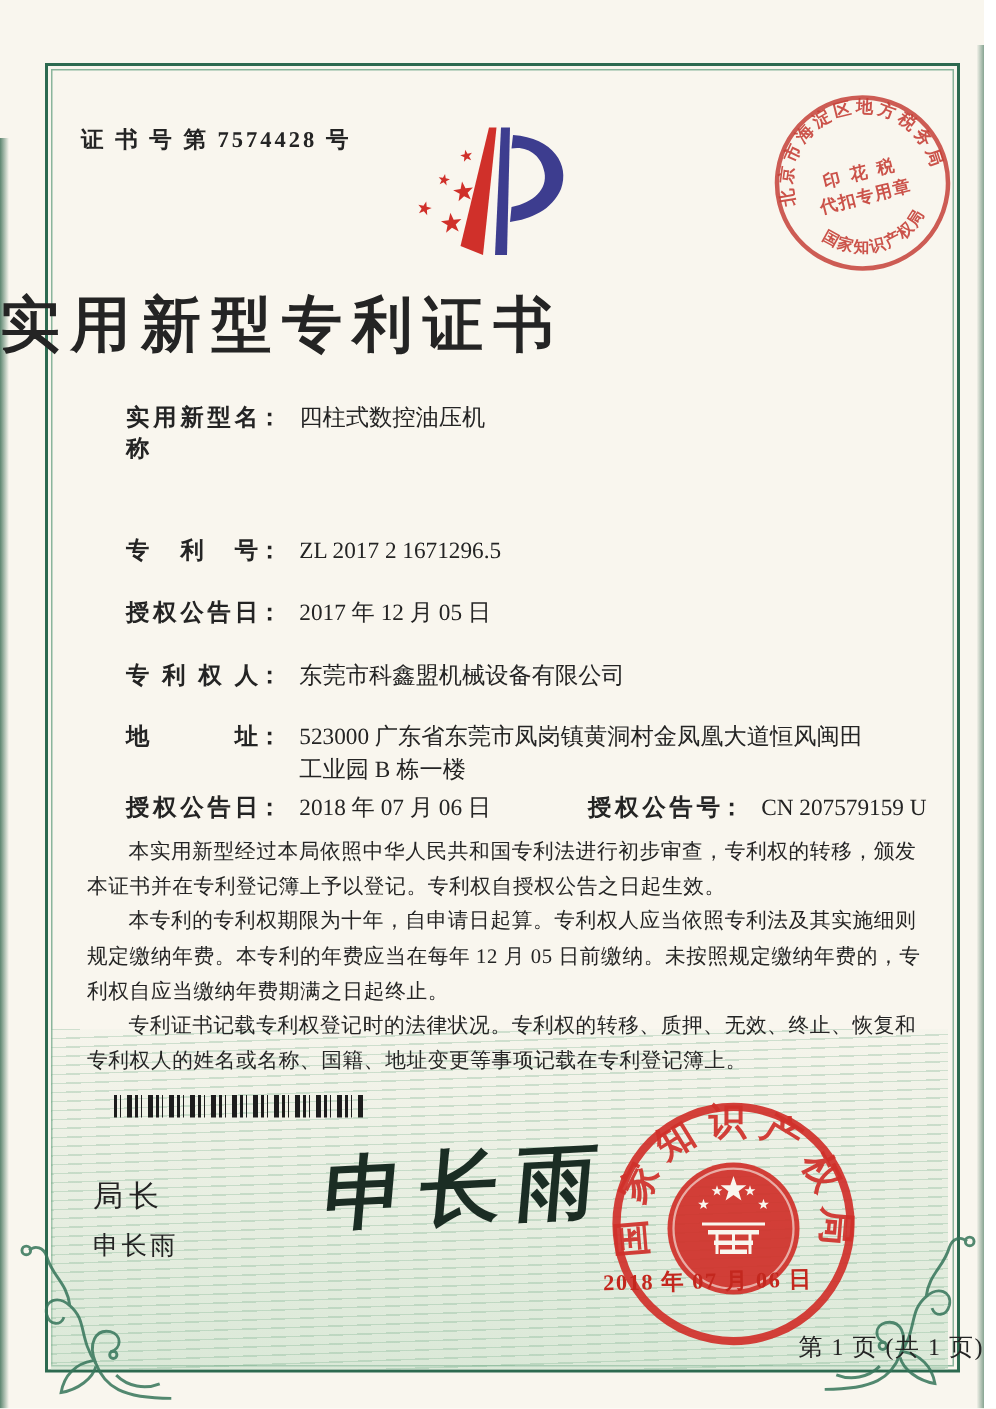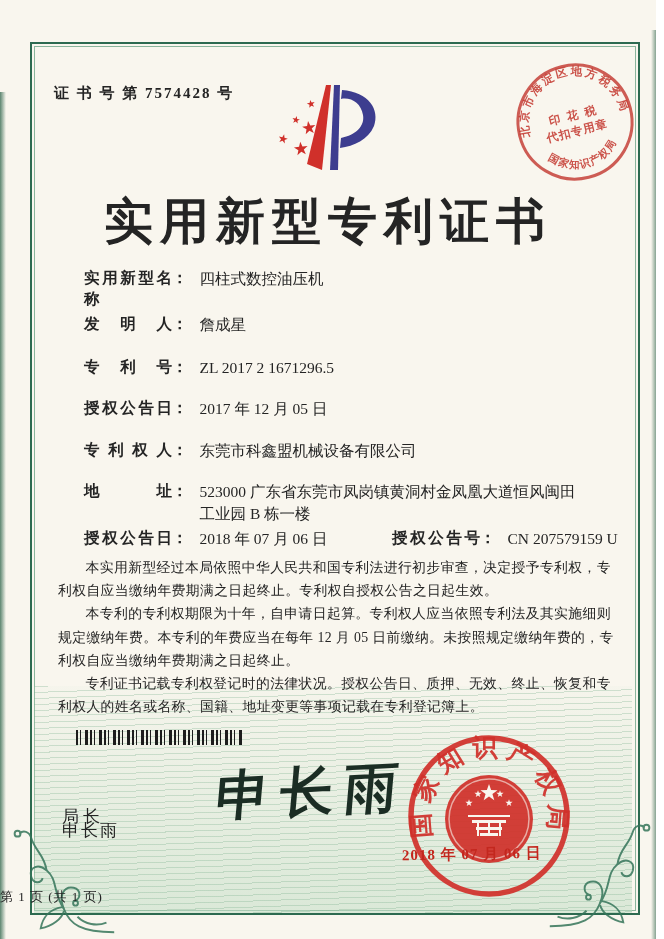--- a/index.html
+++ b/index.html
@@ -9,42 +9,42 @@
     background:linear-gradient(90deg,rgba(40,96,70,.75),rgba(40,96,70,0));}
   .edge-right{position:absolute;right:0;top:30px;bottom:0;width:5px;
     background:linear-gradient(-90deg,rgba(40,96,70,.55),rgba(40,96,70,0));}
   .frame{position:absolute;left:30px;top:42px;width:606px;height:869px;border:2px solid #2d6a50;}
   .frame-inner{position:absolute;inset:2px;border:1px solid #8ab59c;}
   .guilloche{position:absolute;left:34px;top:686px;width:598px;height:227px;
     background:
       repeating-linear-gradient(178deg, rgba(116,172,136,.30) 0 1px, rgba(240,246,238,0) 1px 6px),
       linear-gradient(180deg, rgba(215,233,217,.10), rgba(193,221,197,.55));}
   .cert-no{position:absolute;left:54px;top:84px;font-size:15px;letter-spacing:2px;font-weight:600;}
-  .title{position:absolute;left:0;right:0;top:189px;text-align:center;
-    font-size:49px;font-weight:700;letter-spacing:7px;}
+  .title{position:absolute;left:0;right:0;top:189px;
+    font-size:40px;font-weight:700;letter-spacing:7px;}
   .field-row{position:absolute;left:60px;width:564px;font-size:15.5px;}
   .flabel{display:inline-block;width:88px;text-align:justify;text-align-last:justify;font-weight:600;vertical-align:top;margin-left:24px;}
   .fcolon{font-weight:600;margin-right:12px;vertical-align:top;}
   .fvalue{display:inline-block;vertical-align:top;max-width:440px;line-height:1.45;}
   .grant-group2{position:absolute;left:308px;top:0;}
   .body-text{position:absolute;left:58px;top:556px;width:556px;font-size:13.8px;line-height:1.68;letter-spacing:.4px;}
   .body-text p{margin:0;text-indent:2em;}
   .barcode{position:absolute;left:76px;top:730px;width:168px;height:15px;
     background:
       repeating-linear-gradient(90deg,#1d1d1d 0 2px,transparent 2px 4px,#1d1d1d 4px 5px,transparent 5px 9px,#1d1d1d 9px 12px,transparent 12px 14px);}
-  .signoff-title{position:absolute;left:62px;top:784px;font-size:17px;letter-spacing:4px;font-family:"Liberation Sans",sans-serif;margin-top:21px;}
+  .signoff-title{position:absolute;left:62px;top:784px;font-size:20px;letter-spacing:4px;font-family:"Liberation Sans",sans-serif;}
   .signoff-name{position:absolute;left:62px;top:819px;font-size:17px;letter-spacing:2px;font-family:"Liberation Sans",sans-serif;}
   .signature{position:absolute;left:192px;top:756px;width:240px;text-align:center;
     font-size:54px;color:#1b2d24;letter-spacing:10px;
     transform:rotate(-3deg) skewX(-8deg);font-weight:600;}
   .seal-wrap{position:absolute;left:396px;top:723px;width:186px;height:186px;}
   .seal-date{position:absolute;left:402px;top:845px;font-size:15px;color:#c3271e;
     letter-spacing:1px;font-weight:600;transform:rotate(-1deg);}
   .tax-stamp{position:absolute;left:511px;top:58px;width:128px;height:128px;transform:rotate(-14deg);}
-  .footer{position:absolute;left:0;right:0;top:888px;text-align:left;font-size:13px;letter-spacing:1px;}
+  .footer{position:absolute;left:0;right:0;top:888px;text-align:right;font-size:16px;letter-spacing:1px;}
   .corner{position:absolute;}
   .logo{position:absolute;left:266px;top:82px;width:130px;height:96px;}
 </style>
 </head>
 <body>
 
 <div class="sheet">
 
   <div class="edge-left"></div>
   <div class="edge-right"></div>
@@ -113,46 +113,43 @@
         <textPath href="#taxArcBottom" startOffset="50%" text-anchor="middle">国家知识产权局</textPath>
       </text>
     </g>
   </svg>
 
   <div class="title">实用新型专利证书</div>
 
   <div class="field-row" style="top:268px">
     <span class="flabel">实用新型名称</span><span class="fcolon">：</span><span class="fvalue">四柱式数控油压机</span>
   </div>
-  <div class="field-row" style="top:314px">
-    <span class="flabel">发明人</span><span class="fcolon">：</span><span class="fvalue">詹成星</span>
-  </div>
   <div class="field-row" style="top:357px">
     <span class="flabel">专利号</span><span class="fcolon">：</span><span class="fvalue">ZL 2017 2 1671296.5</span>
   </div>
   <div class="field-row" style="top:398px">
     <span class="flabel">授权公告日</span><span class="fcolon">：</span><span class="fvalue">2017 年 12 月 05 日</span>
   </div>
   <div class="field-row" style="top:440px">
     <span class="flabel">专利权人</span><span class="fcolon">：</span><span class="fvalue">东莞市科鑫盟机械设备有限公司</span>
   </div>
   <div class="field-row" style="top:481px">
     <span class="flabel">地址</span><span class="fcolon">：</span><span class="fvalue"><span>523000 广东省东莞市凤岗镇黄洞村金凤凰大道恒风闽田</span><br><span>工业园 B 栋一楼</span></span>
   </div>
   <div class="field-row" style="top:528px">
     <span class="flabel">授权公告日</span><span class="fcolon">：</span><span class="fvalue">2018 年 07 月 06 日</span>
     <span class="grant-group2">
       <span class="flabel">授权公告号</span><span class="fcolon">：</span><span class="fvalue">CN 207579159 U</span>
     </span>
   </div>
 
   <div class="body-text">
-    <p>本实用新型经过本局依照中华人民共和国专利法进行初步审查，决定授予专利权，专利权自应当缴纳年费期满之日起终止。专利权自授权公告之日起生效。</p>
+    <p>本实用新型经过本局依照中华人民共和国专利法进行初步审查，专利权的转移，颁发本证书并在专利登记簿上予以登记。专利权自授权公告之日起生效。</p>
     <p>本专利的专利权期限为十年，自申请日起算。专利权人应当依照专利法及其实施细则规定缴纳年费。本专利的年费应当在每年 12 月 05 日前缴纳。未按照规定缴纳年费的，专利权自应当缴纳年费期满之日起终止。</p>
-    <p>专利证书记载专利权登记时的法律状况。授权公告日、质押、无效、终止、恢复和专利权人的姓名或名称、国籍、地址变更等事项记载在专利登记簿上。</p>
+    <p>专利证书记载专利权登记时的法律状况。专利权的转移、质押、无效、终止、恢复和专利权人的姓名或名称、国籍、地址变更等事项记载在专利登记簿上。</p>
   </div>
 
   <div class="barcode"></div>
 
   <div class="signoff-title">局长</div>
   <div class="signoff-name">申长雨</div>
   <div class="signature">申长雨</div>
 
   <div class="seal-wrap">
     <svg viewBox="0 0 186 186" width="186" height="186">

